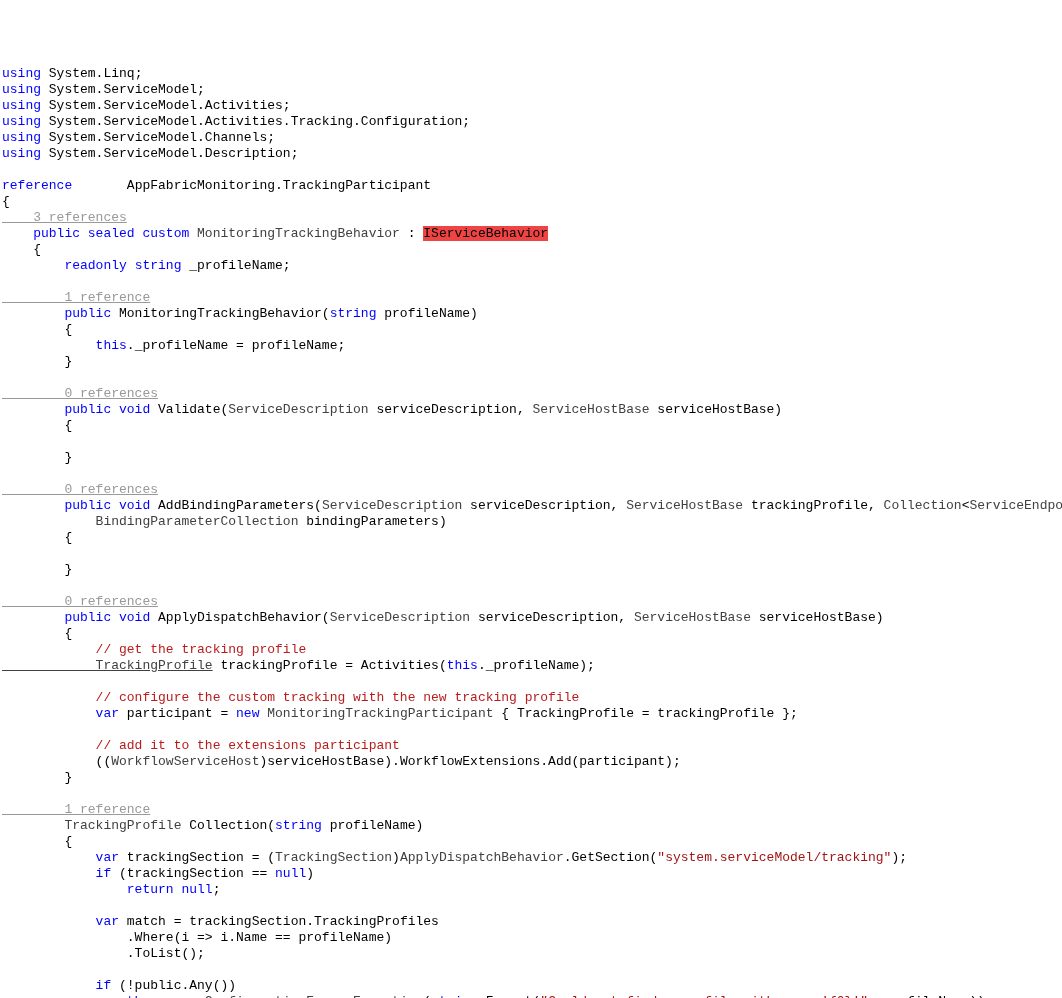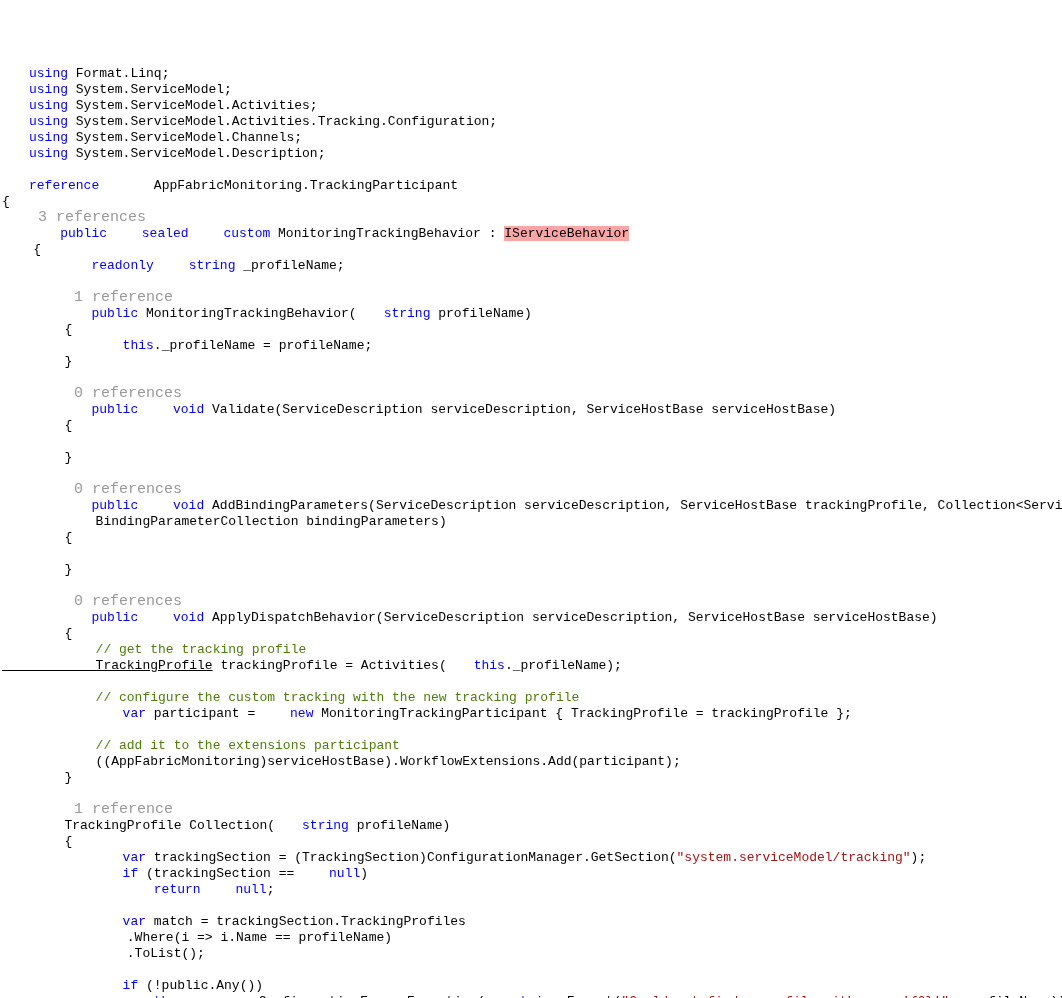--- a/index.html
+++ b/index.html
@@ -5,34 +5,34 @@
   body {
     margin: 0;
     padding: 2px 0 0 2px;
     background: #ffffff;
     font-family: Consolas, "Courier New", monospace;
     font-size: 13px;
     line-height: 16px;
     color: #000000;
     white-space: pre;
   }
-  .kw { color: #0000ff; margin-left: 27px; }
-  .type { color: #000000; margin-top: 12px; }
+  .kw { color: #0000ff; }
+  .type { color: #404040; margin-top: 12px; }
   .str { color: #a31515; }
-  .com { color: #4d7c0f; }
-  .ref { color: #999999; font-size: 15px; font-family: Consolas, "Courier New", monospace; }
-  .hl { background: #fca5a5; color: #000000; font-family: Liberation Mono, monospace; }
+  .com { color: #b91c1c; }
+  .ref { color: #999999; font-size: 13px; font-family: Consolas, "Courier New", monospace; text-decoration: underline; }
+  .hl { background: #ef4444; color: #000000; font-family: Liberation Mono, monospace; }
   .under { text-decoration: underline; }
 </style>
 </head>
 <body>
 
 
 
-<div><span><span class="kw">using</span><span> Format.Linq;</span></span>
+<div><span><span class="kw">using</span><span> System.Linq;</span></span>
 <span><span class="kw">using</span><span> System.ServiceModel;</span></span>
 <span><span class="kw">using</span><span> System.ServiceModel.Activities;</span></span>
 <span><span class="kw">using</span><span> System.ServiceModel.Activities.Tracking.Configuration;</span></span>
 <span><span class="kw">using</span><span> System.ServiceModel.Channels;</span></span>
 <span><span class="kw">using</span><span> System.ServiceModel.Description;</span></span>
 
 <span><span class="kw">reference</span><span>       AppFabricMonitoring.TrackingParticipant</span></span>
 <span>{</span>
 <span class="ref">    3 references</span>
 <span><span class="kw">    public</span><span class="kw"> sealed</span><span class="kw"> custom</span><span class="type"> MonitoringTrackingBehavior</span><span> : </span><span class="hl">IServiceBehavior</span></span>
@@ -61,27 +61,27 @@
 <span class="ref">        0 references</span>
 <span><span class="kw">        public</span><span class="kw"> void</span><span> ApplyDispatchBehavior(</span><span class="type">ServiceDescription</span><span> serviceDescription, </span><span class="type">ServiceHostBase</span><span> serviceHostBase)</span></span>
 <span>        {</span>
 <span class="com">            // get the tracking profile</span>
 <span><span class="type under">            TrackingProfile</span><span> trackingProfile = Activities(</span><span class="kw">this</span><span>._profileName);</span></span>
 
 <span class="com">            // configure the custom tracking with the new tracking profile</span>
 <span><span class="kw">            var</span><span> participant = </span><span class="kw">new</span><span class="type"> MonitoringTrackingParticipant</span><span> { TrackingProfile = trackingProfile };</span></span>
 
 <span class="com">            // add it to the extensions participant</span>
-<span><span>            ((</span><span class="type">AppFabricMonitoring</span><span>)serviceHostBase).WorkflowExtensions.Add(participant);</span></span>
+<span><span>            ((</span><span class="type">WorkflowServiceHost</span><span>)serviceHostBase).WorkflowExtensions.Add(participant);</span></span>
 <span>        }</span>
 
 <span class="ref">        1 reference</span>
 <span><span class="type">        TrackingProfile</span><span> Collection(</span><span class="kw">string</span><span> profileName)</span></span>
 <span>        {</span>
-<span><span class="kw">            var</span><span> trackingSection = (</span><span class="type">TrackingSection</span><span>)</span><span class="type">ConfigurationManager</span><span>.GetSection(</span><span class="str">"system.serviceModel/tracking"</span><span>);</span></span>
+<span><span class="kw">            var</span><span> trackingSection = (</span><span class="type">TrackingSection</span><span>)</span><span class="type">ApplyDispatchBehavior</span><span>.GetSection(</span><span class="str">"system.serviceModel/tracking"</span><span>);</span></span>
 <span><span class="kw">            if</span><span> (trackingSection == </span><span class="kw">null</span><span>)</span></span>
 <span><span class="kw">                return</span><span class="kw"> null</span><span>;</span></span>
 
 <span><span class="kw">            var</span><span> match = trackingSection.TrackingProfiles</span></span>
 <span>                .Where(i =&gt; i.Name == profileName)</span>
 <span>                .ToList();</span>
 
 <span><span class="kw">            if</span><span> (!public.Any())</span></span>
 <span><span class="kw">                throw</span><span class="kw"> new</span><span class="type"> ConfigurationErrorsException</span><span>(</span><span class="kw">string</span><span>.Format(</span><span class="str">"Could not find a profile with name '{0}'"</span><span>, profileName));</span></span>
 

